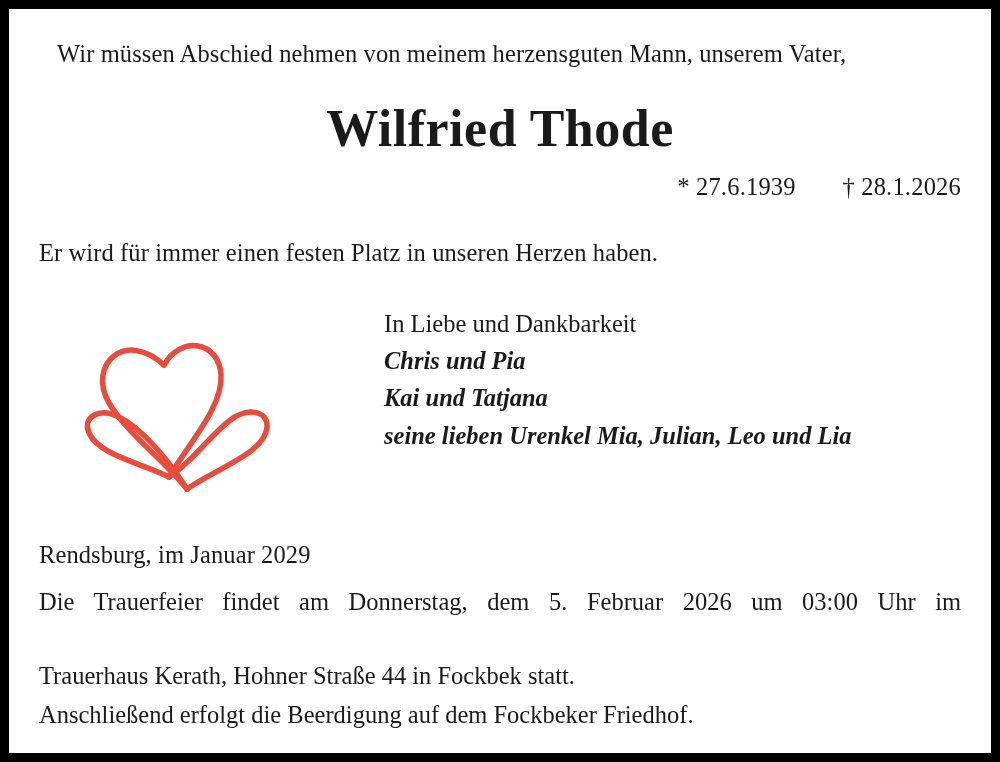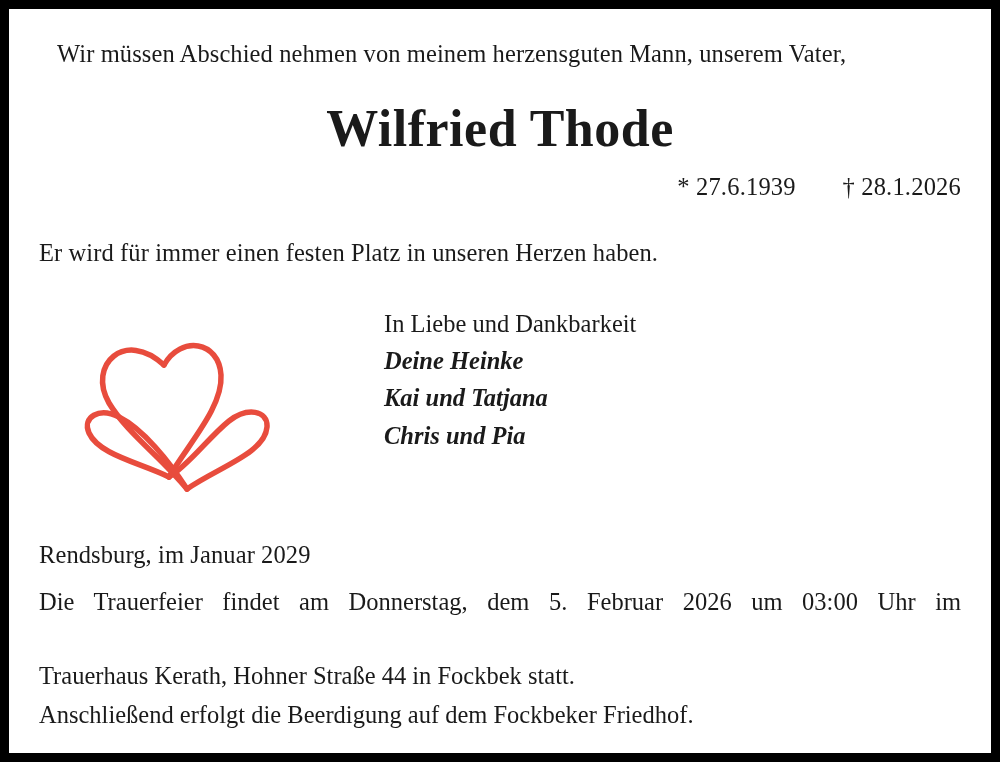--- a/index.html
+++ b/index.html
@@ -155,23 +155,23 @@
             <path d="M95 54 C 112 24, 150 30, 152 64 C 154 96, 120 132, 100 166"></path>
 
             <path d="M118 178 C 150 156, 196 142, 198 116 C 199 99, 178 96, 160 110 C 140 126, 120 154, 100 166"></path>
             <path d="M100 166 C 72 152, 30 144, 20 122 C 13 106, 30 96, 50 106 C 74 118, 100 150, 118 178"></path>
           </g>
         </svg>
       </div>
 
       <div class="family">
         <div class="head">In Liebe und Dankbarkeit</div>
-        <div class="nm">Deine Heinke</div>
+        <div class="nm">Chris und Pia</div>
         <div class="nm">Kai und Tatjana</div>
-        <div class="nm">Chris und Pia</div>
+        <div class="nm">seine lieben Urenkel Mia, Julian, Leo und Lia</div>
       </div>
 
     </div>
 
     <div class="place">Rendsburg, im Januar 2029</div>
 
     <div class="details">
       <div class="p1">Die Trauerfeier findet am Donnerstag, dem 5. Februar 2026 um 03:00 Uhr im</div>
       <div>Trauerhaus Kerath, Hohner Straße 44 in Fockbek statt.</div>
       <div class="p2">Anschließend erfolgt die Beerdigung auf dem Fockbeker Friedhof.</div>

